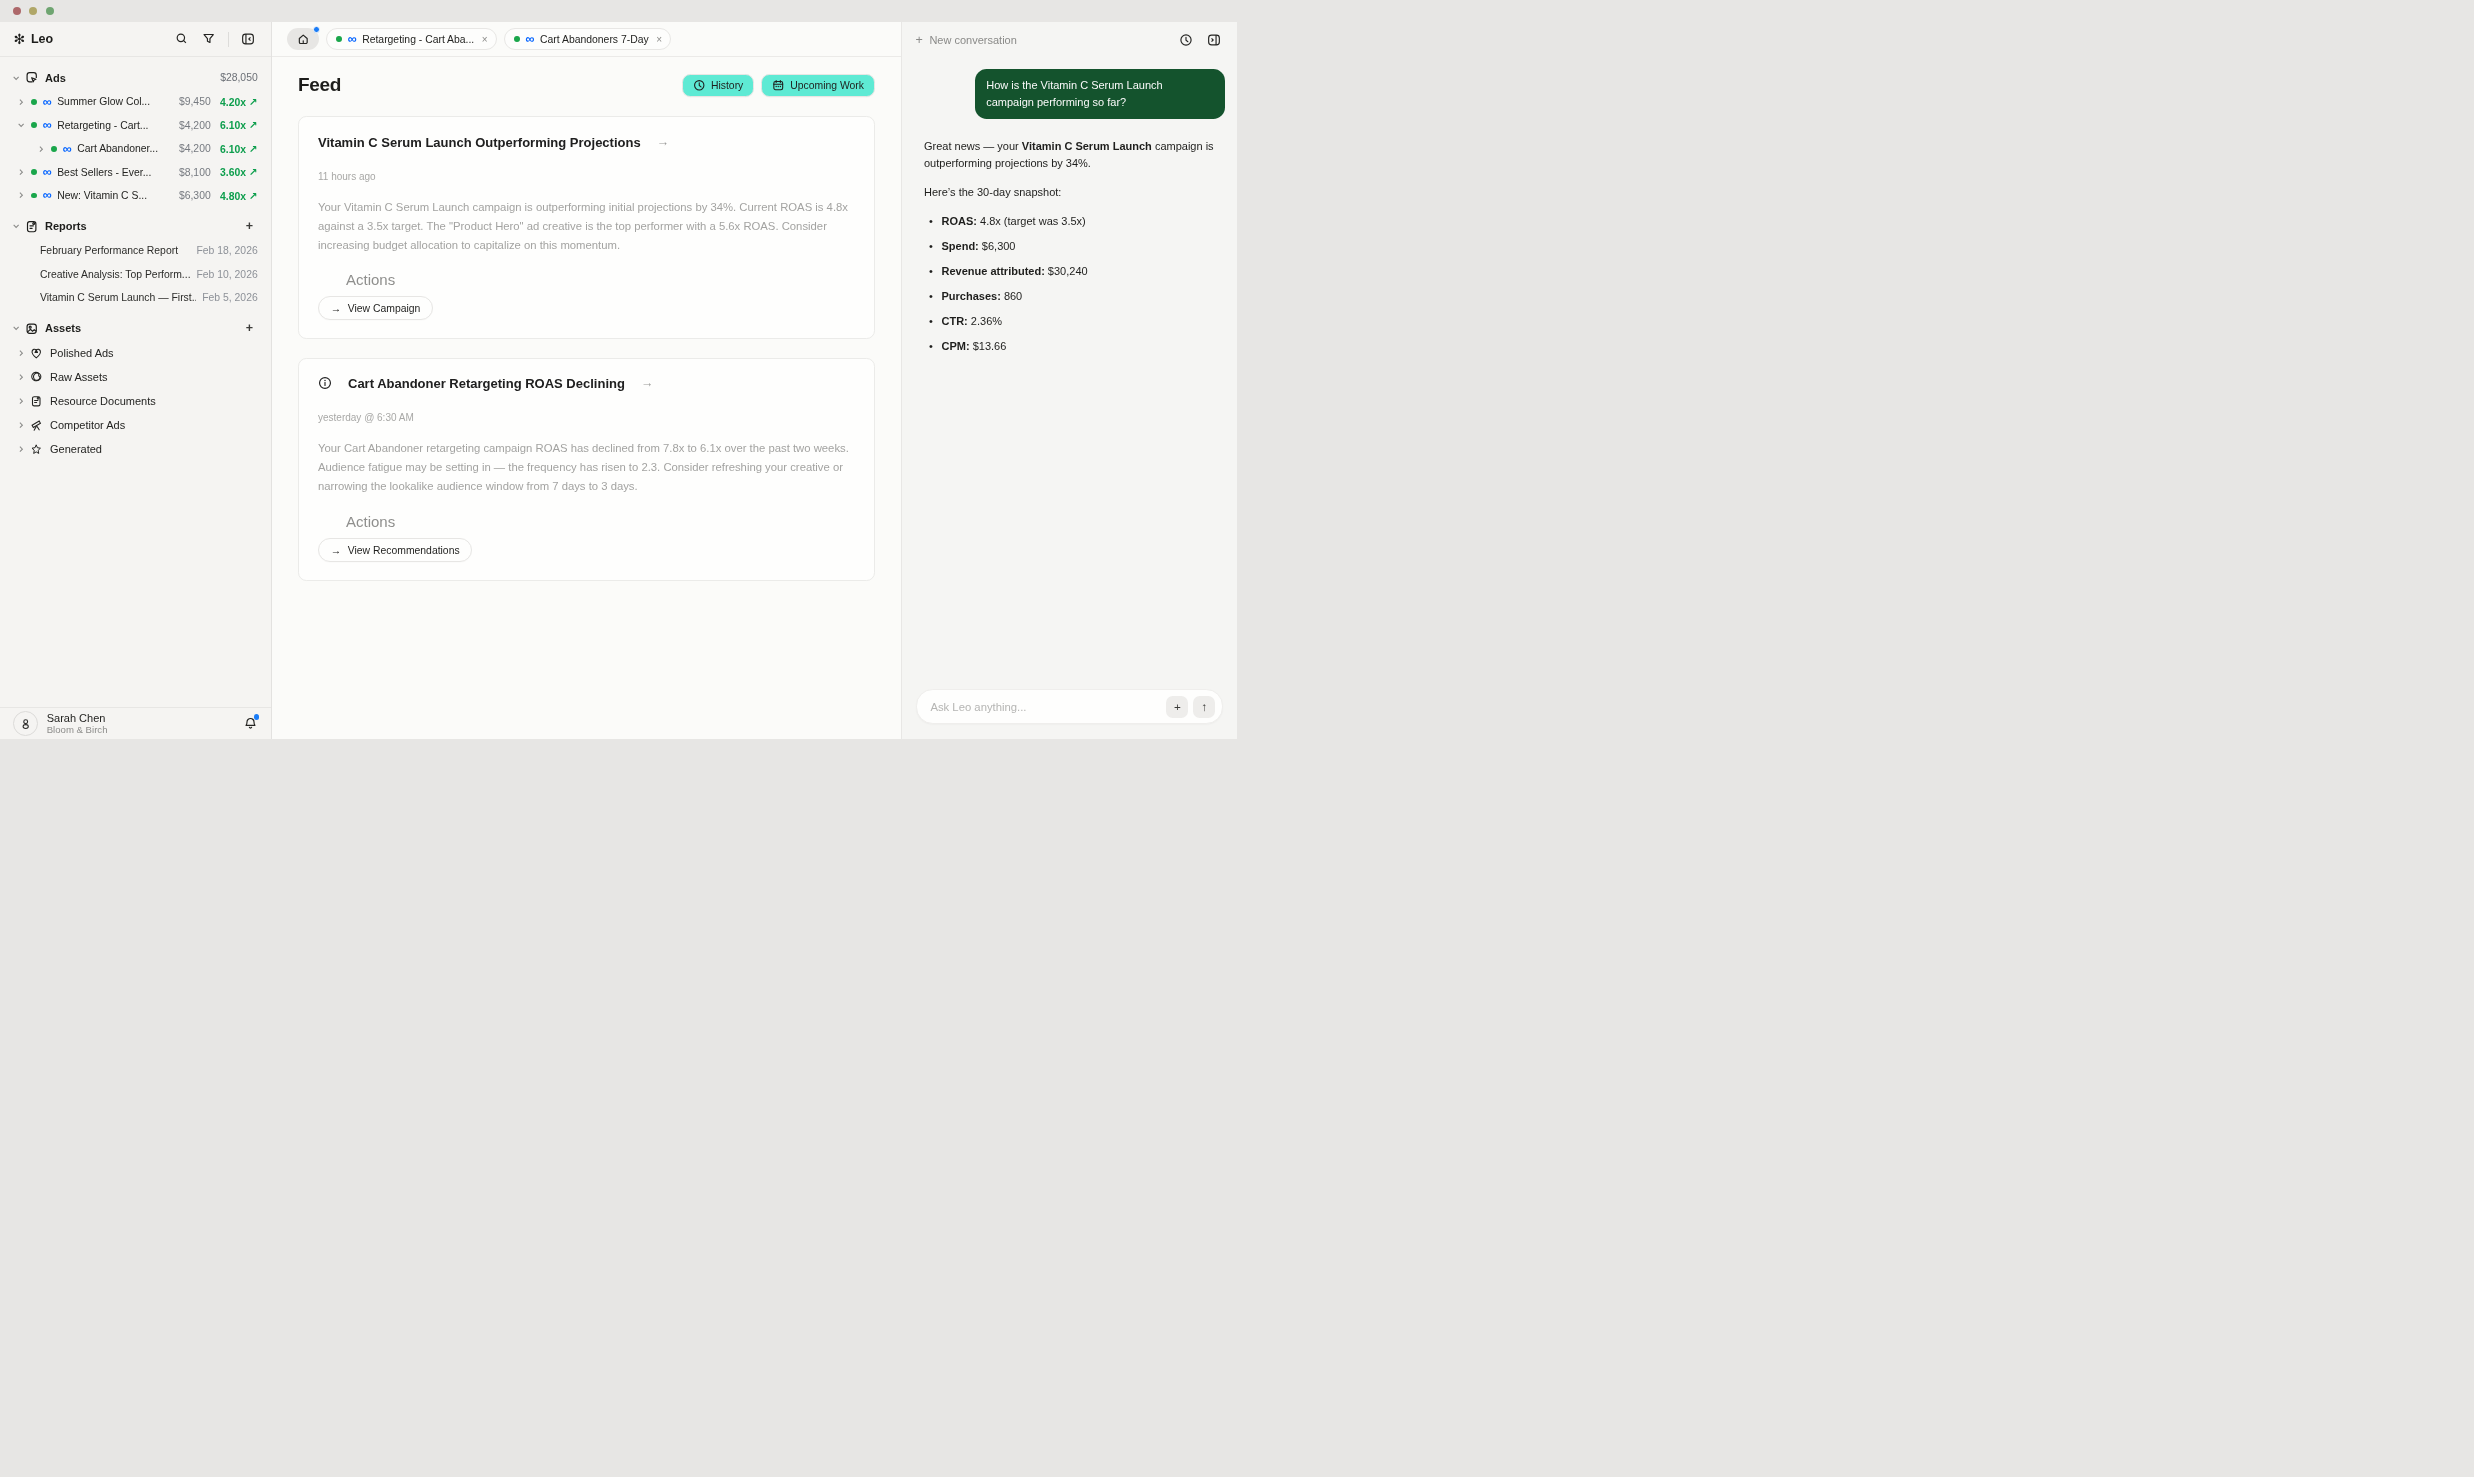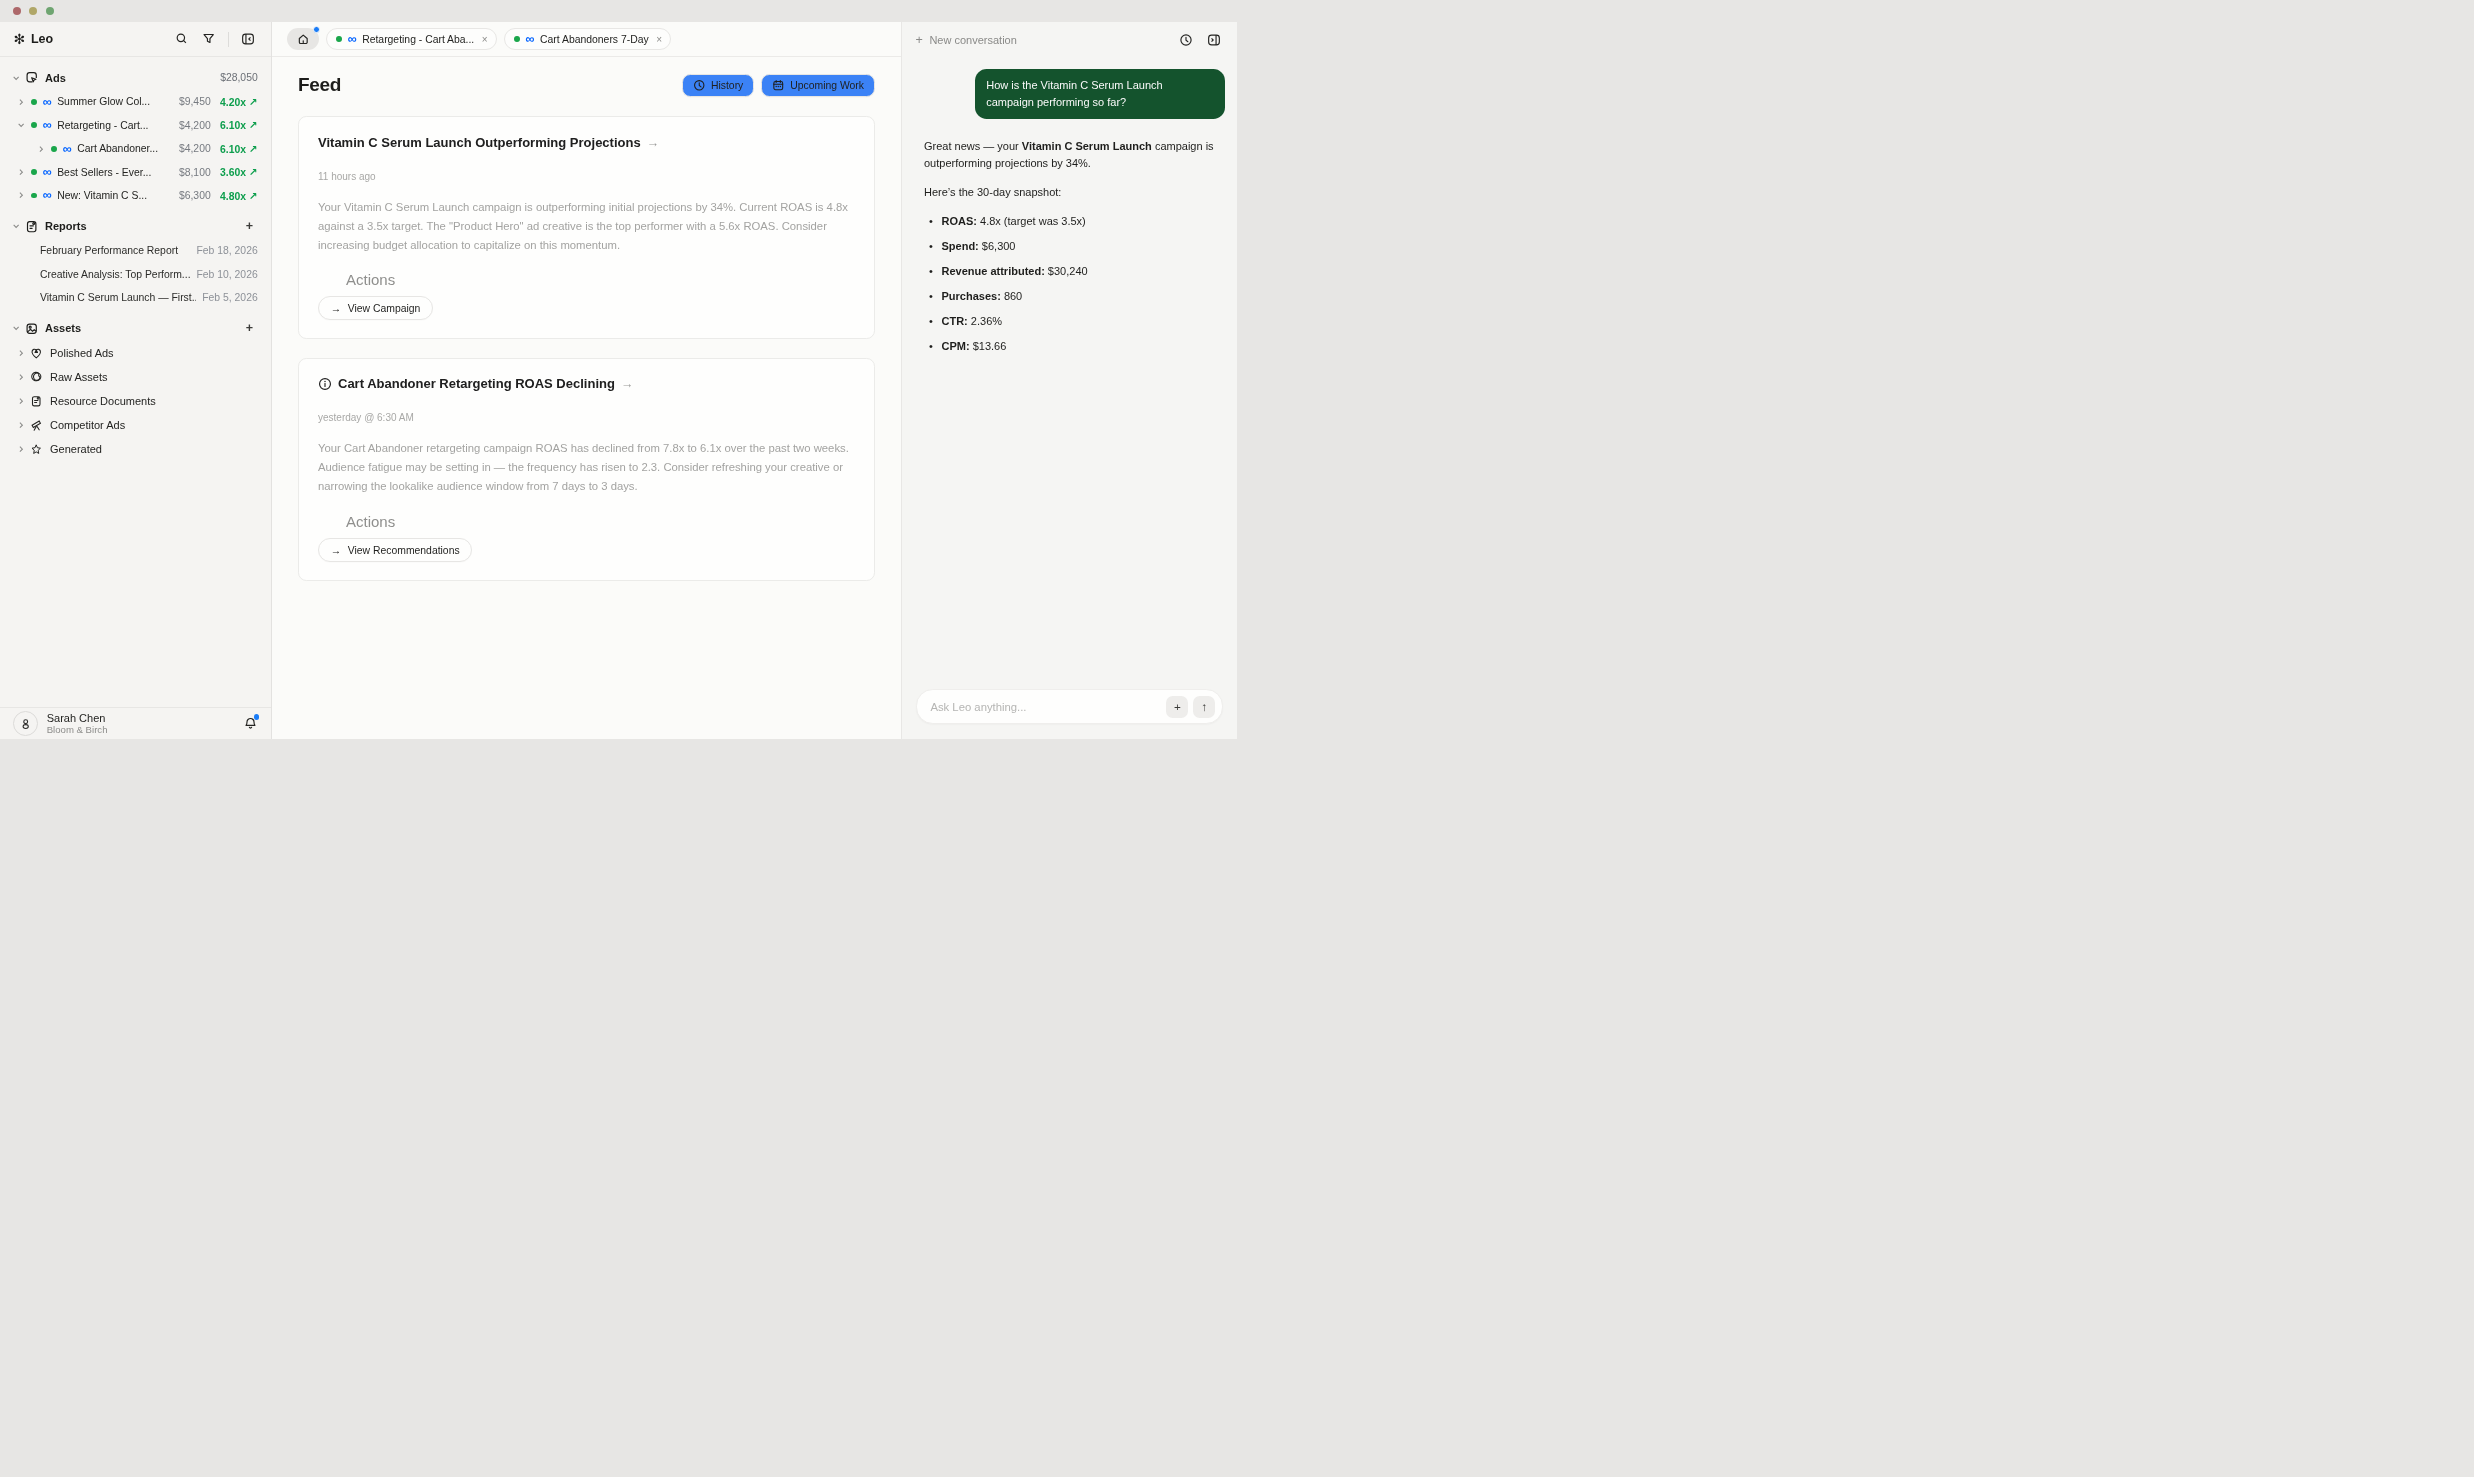--- a/index.html
+++ b/index.html
@@ -63,24 +63,24 @@
   .home-tab { position:relative; width:32px; height:22.5px; background:#e7e6e4; border-radius:11.3px; display:flex; align-items:center; justify-content:center; }
   .home-dot { position:absolute; top:-1.7px; right:-0.8px; width:6.7px; height:6.7px; border-radius:50%; border:1.3px solid #fbfbf9; }
   .tab { height:22.5px; background:#fdfdfc; border:0.8px solid #e8e7e5; border-radius:11.3px; display:flex; align-items:center; padding:0 8.3px 0 9.2px; font-size:10.4px; color:#242422; }
   .tab .dot { margin:0 5.8px 0 0; }
   .tab .x { margin-left:7.5px; color:#8b8b89; font-size:10px; }
 
   .feed-scroll { flex:1; overflow:hidden; padding:0 26px; }
   .feed-head { display:flex; align-items:center; margin-top:16.7px; }
   .feed-title { font-size:19px; font-weight:700; letter-spacing:-0.3px; }
   .feed-actions { margin-left:auto; display:flex; gap:6.7px; }
-  .pill-btn { height:23.4px; display:flex; align-items:center; gap:5.8px; background:#3b82f6; border:0.8px solid #e7e6e4; border-radius:8.3px; padding:0 10px; font-size:10.4px; font-weight:500; color:#1f1f1d; box-shadow:0 0.8px 0.8px rgba(0,0,0,0.02); }
+  .pill-btn { height:23.4px; display:flex; align-items:center; gap:5.8px; background:#5eead4; border:0.8px solid #e7e6e4; border-radius:8.3px; padding:0 10px; font-size:10.4px; font-weight:500; color:#1f1f1d; box-shadow:0 0.8px 0.8px rgba(0,0,0,0.02); }
 
   .card { background:#fefefd; border:0.8px solid #ebebe9; border-radius:8.3px; padding:17.5px 19px; margin-top:19px; }
-  .card-title-row { display:flex; align-items:flex-end; gap:6px; font-size:13px; font-weight:700; color:#202020; }
+  .card-title-row { display:flex; align-items:flex-start; gap:16px; font-size:13px; font-weight:700; color:#202020; }
   .card-arrow { color:#9a9a98; font-weight:400; font-size:12.5px; }
   .card-time { font-size:10px; color:#a8a8a6; margin-top:21px; }
   .card-body { font-size:11.3px; line-height:1.68; color:#a3a3a1; margin-top:16px; max-width:534px; }
   .card-actions-label { font-size:15px; color:#8f8f8d; margin-top:16.7px;margin-left:28px; }
   .card-btn { display:inline-flex; align-items:center; gap:6.7px; height:24px; border:0.8px solid #e7e6e4; border-radius:12px; background:#fefefd; padding:0 11.7px; font-size:10.4px; font-weight:500; color:#1f1f1d; margin-top:8.3px; box-shadow:0 0.8px 0.8px rgba(0,0,0,0.02); }
   .info-icon { display:flex; color:#202020; }
 
   
   .chat { width:336px; flex:0 0 auto; background:#f5f5f3; border-left:0.8px solid #e8e7e5; display:flex; flex-direction:column; }
   .chat-header { height:35px; display:flex; align-items:center; padding:0 11.7px 0 13.4px; flex:0 0 auto; }

